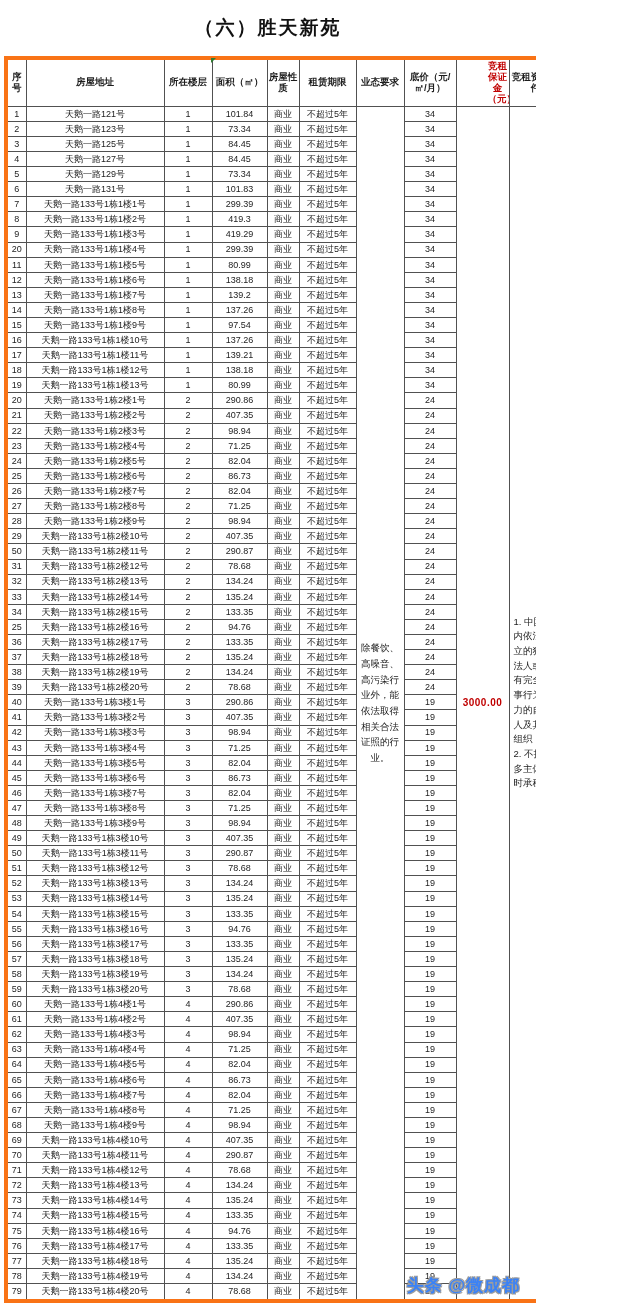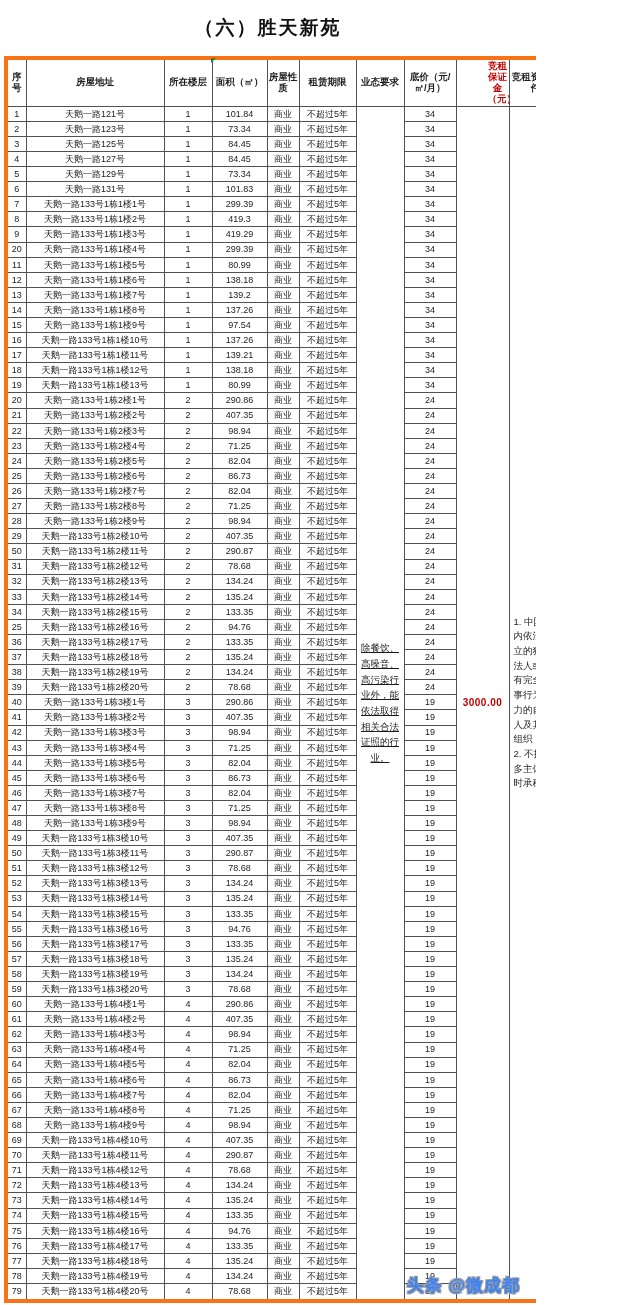--- a/index.html
+++ b/index.html
@@ -7,21 +7,21 @@
         font-family:"Liberation Sans","DejaVu Sans",sans-serif;color:#1b1b1b;}
   .title{position:absolute;top:15px;left:0;width:100%;text-align:center;
          font-size:19px;font-weight:bold;letter-spacing:2px;color:#111;}
   table.listing{position:absolute;left:4px;top:56px;width:634px;height:1247px;
         border-collapse:collapse;table-layout:fixed;border:4px solid #f97316;}
   th,td{border:1px solid #515151;font-size:9px;line-height:1.15;text-align:center;
         vertical-align:middle;padding:0;overflow:hidden;color:#1c1c1c;}
   thead th{height:38px;font-size:9.5px;font-weight:bold;padding:1px;background:#fff;}
   th.red{color:#c00000;padding-left:31px;}
   td.deposit{color:#c00000;font-weight:bold;font-size:10px;letter-spacing:0.5px;}
-  td.biz{font-size:9.5px;padding:0 4px;line-height:1.65;text-decoration:underline;}
+  td.biz{font-size:9.5px;padding:0 4px;line-height:1.65;}
   td.qual{font-size:9.5px;text-align:left;padding:0 4px;line-height:1.55;white-space:pre-line;}
   td.remark{font-size:9.5px;padding:0 21px;line-height:1.7;}
   .flag{position:absolute;width:0;height:0;border-top:5px solid #2f7d32;
         border-right:5px solid transparent;z-index:2;}
   .flag.f1{left:211px;top:58px;}
   .flag.f2{left:561px;top:58px;}
   .watermark{position:absolute;right:16px;bottom:8px;font-size:17px;font-weight:bold;
         color:#3b82f6;letter-spacing:1px;
         text-shadow:1px 1px 0 #9d9d9d,-1px -1px 0 #9d9d9d,1px -1px 0 #9d9d9d,-1px 1px 0 #9d9d9d;}
 </style>

